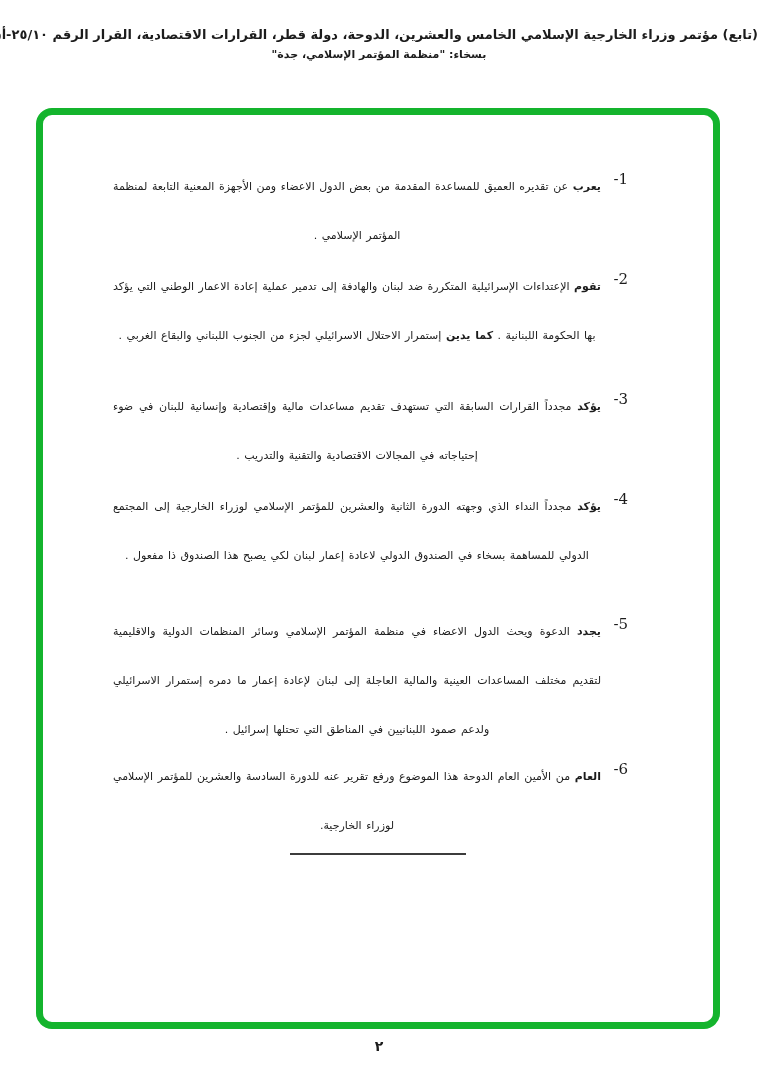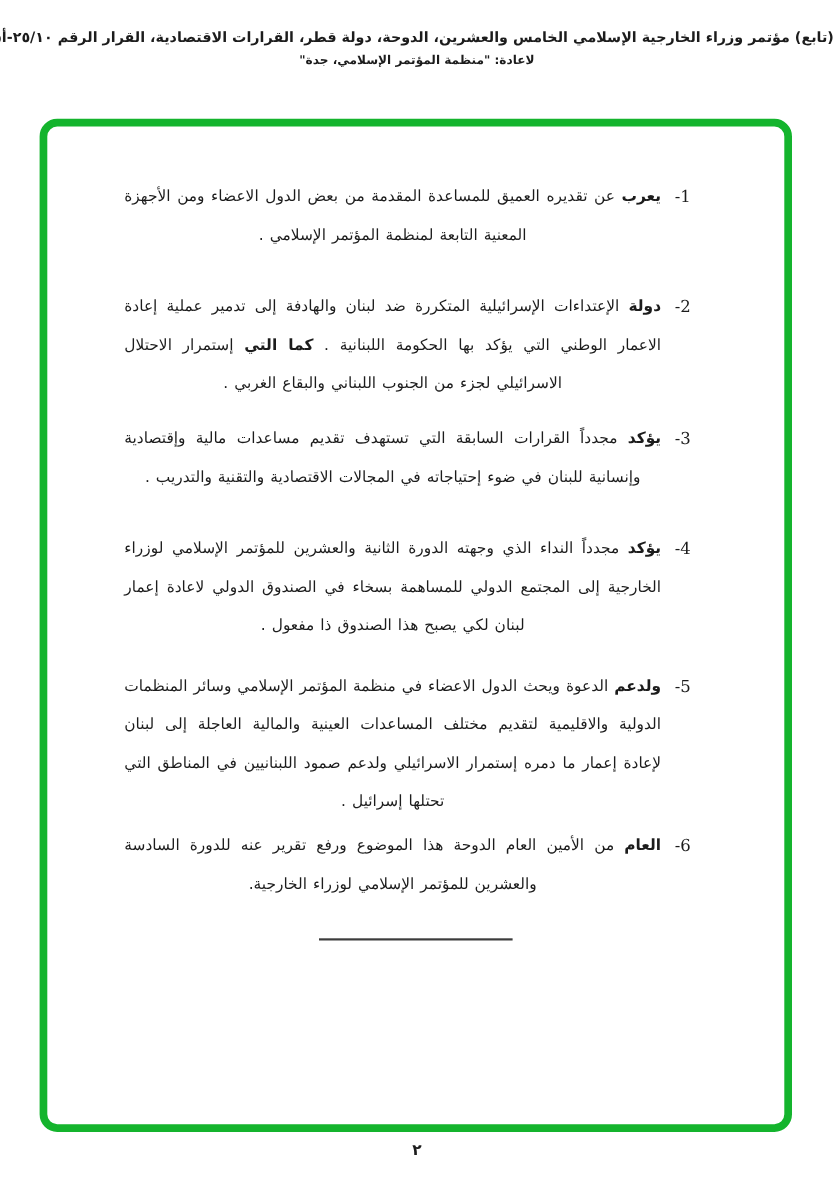--- a/index.html
+++ b/index.html
@@ -66,22 +66,22 @@
     flex: none;
     width: 27px;
     direction: ltr;
     text-align: right;
     font-family: "DejaVu Serif", serif;
     font-size: 15px;
     line-height: 35px;
   }
   .item-text {
     flex: 1;
-    font-size: 14px;
-    line-height: 35px;
+    font-size: 11px;
+    line-height: 49px;
     text-align: justify;
     -moz-text-align-last: center;
     text-align-last: center;
     word-spacing: 1px;
   }
   .item-text b { font-weight: bold; }
   .closing-rule {
     position: absolute;
     left: 290px;
     top: 853px;
@@ -100,47 +100,47 @@
   }
 </style>
 </head>
 <body>
 
 <div class="page">
 
   <div class="header">
     <div class="header-line1">(تابع) مؤتمر وزراء الخارجية الإسلامي الخامس والعشرين، الدوحة، دولة قطر، القرارات الاقتصادية، القرار الرقم ٢٥/١٠-أق</div>
     <div class="header-line2">
-      <span>لاعادة:</span>
+      <span>بسخاء:</span>
       <span>"منظمة المؤتمر الإسلامي، جدة"</span>
     </div>
   </div>
 
   <div class="frame" style="border-color: rgb(20, 180, 45);"></div>
 
   <div class="items">
       <div class="item">
         <div class="item-number">-1</div>
         <div class="item-text"><b>يعرب</b><span> عن تقديره العميق للمساعدة المقدمة من بعض الدول الاعضاء ومن الأجهزة المعنية التابعة لمنظمة المؤتمر الإسلامي .</span></div>
       </div>
       <div class="item">
         <div class="item-number">-2</div>
-        <div class="item-text"><b>دولة</b><span> الإعتداءات الإسرائيلية المتكررة ضد لبنان والهادفة إلى تدمير عملية إعادة الاعمار الوطني التي يؤكد بها الحكومة اللبنانية . </span><b>كما التي</b><span> إستمرار الاحتلال الاسرائيلي لجزء من الجنوب اللبناني والبقاع الغربي .</span></div>
+        <div class="item-text"><b>تقوم</b><span> الإعتداءات الإسرائيلية المتكررة ضد لبنان والهادفة إلى تدمير عملية إعادة الاعمار الوطني التي يؤكد بها الحكومة اللبنانية . </span><b>كما يدين</b><span> إستمرار الاحتلال الاسرائيلي لجزء من الجنوب اللبناني والبقاع الغربي .</span></div>
       </div>
       <div class="item">
         <div class="item-number">-3</div>
         <div class="item-text"><b>يؤكد</b><span> مجدداً القرارات السابقة التي تستهدف تقديم مساعدات مالية وإقتصادية وإنسانية للبنان في ضوء إحتياجاته في المجالات الاقتصادية والتقنية والتدريب .</span></div>
       </div>
       <div class="item">
         <div class="item-number">-4</div>
         <div class="item-text"><b>يؤكد</b><span> مجدداً النداء الذي وجهته الدورة الثانية والعشرين للمؤتمر الإسلامي لوزراء الخارجية إلى المجتمع الدولي للمساهمة بسخاء في الصندوق الدولي لاعادة إعمار لبنان لكي يصبح هذا الصندوق ذا مفعول .</span></div>
       </div>
       <div class="item">
         <div class="item-number">-5</div>
-        <div class="item-text"><b>ولدعم</b><span> الدعوة ويحث الدول الاعضاء في منظمة المؤتمر الإسلامي وسائر المنظمات الدولية والاقليمية لتقديم مختلف المساعدات العينية والمالية العاجلة إلى لبنان لإعادة إعمار ما دمره إستمرار الاسرائيلي ولدعم صمود اللبنانيين في المناطق التي تحتلها إسرائيل .</span></div>
+        <div class="item-text"><b>يجدد</b><span> الدعوة ويحث الدول الاعضاء في منظمة المؤتمر الإسلامي وسائر المنظمات الدولية والاقليمية لتقديم مختلف المساعدات العينية والمالية العاجلة إلى لبنان لإعادة إعمار ما دمره إستمرار الاسرائيلي ولدعم صمود اللبنانيين في المناطق التي تحتلها إسرائيل .</span></div>
       </div>
       <div class="item">
         <div class="item-number">-6</div>
         <div class="item-text"><b>العام</b><span> من الأمين العام الدوحة هذا الموضوع ورفع تقرير عنه للدورة السادسة والعشرين للمؤتمر الإسلامي لوزراء الخارجية.</span></div>
       </div>
     </div>
 
   <div class="closing-rule"></div>
 
   <div class="page-number">٢</div>

